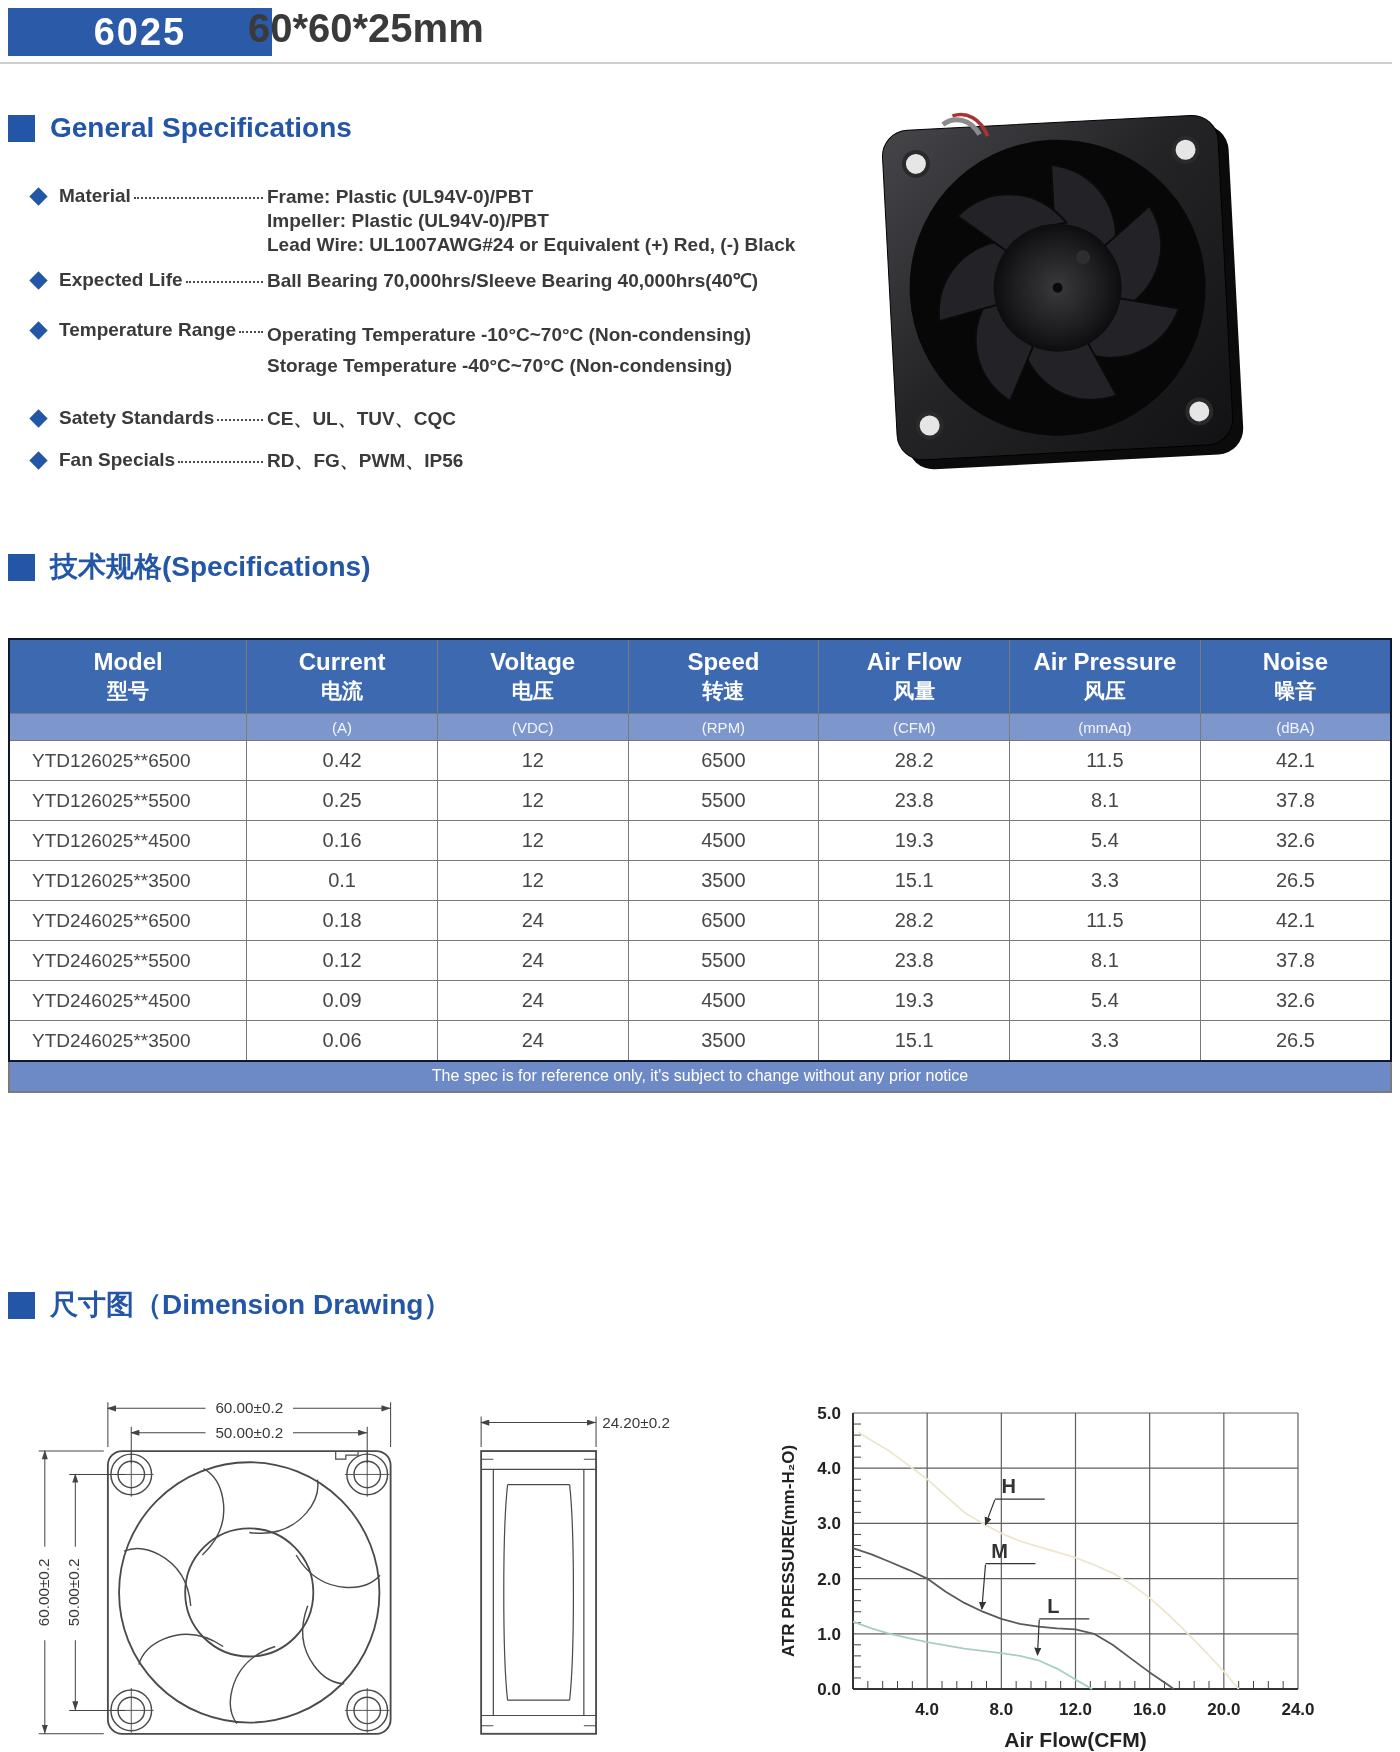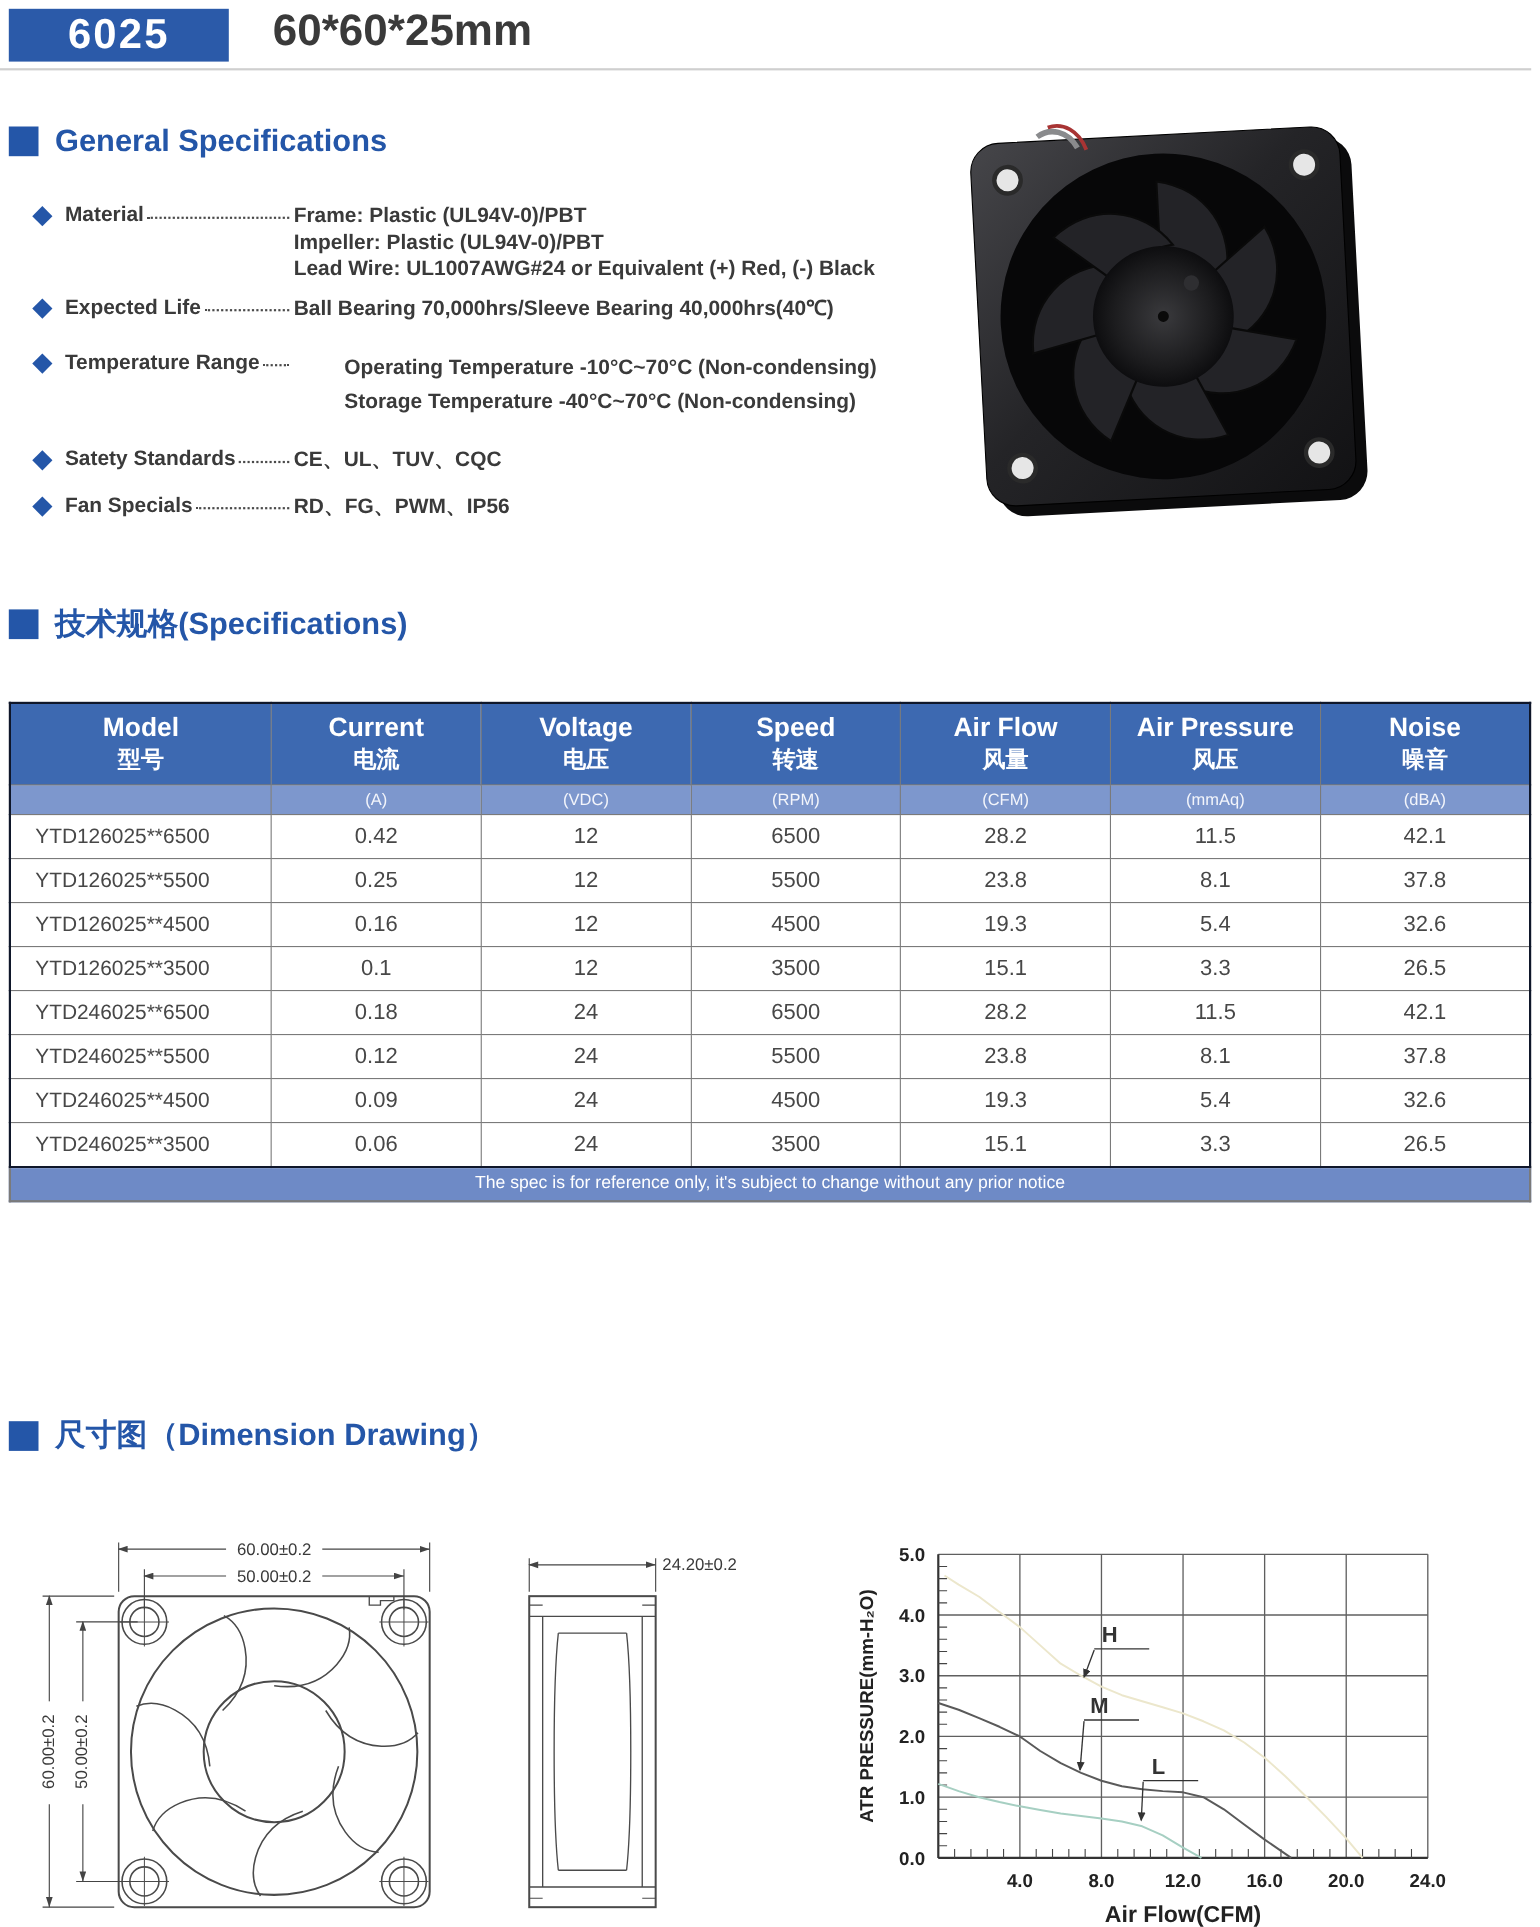--- a/index.html
+++ b/index.html
@@ -1,33 +1,33 @@
 <!DOCTYPE html>
 <html><head>
 <meta charset="utf-8">
 <style>
   html,body{margin:0;padding:0;background:#fff;}
   .page{position:relative;width:1400px;height:1752px;background:#fff;overflow:hidden;
         font-family:"Liberation Sans",sans-serif;color:#3a3a3a;}
 
   
   .hdr{position:absolute;top:0;left:0;width:1392px;height:62px;border-bottom:2px solid #cfcfcf;}
-  .model-badge{position:absolute;top:8px;left:8px;width:200px;height:48px;background:#2b5aa9;
+  .model-badge{position:absolute;top:8px;left:8px;width:264px;height:48px;background:#2b5aa9;
                color:#fff;font-size:38px;font-weight:bold;text-align:center;line-height:48px;letter-spacing:2px;}
   .size-title{position:absolute;top:6px;left:248px;font-size:40px;font-weight:bold;color:#3a3a3a;}
 
   
   .sec-heading{position:absolute;display:flex;align-items:center;font-size:28px;font-weight:bold;color:#2456a8;}
   .sec-square{display:inline-block;width:27px;height:27px;background:#2456a8;margin-right:15px;flex:none;}
 
   
   .spec-list{position:absolute;top:185px;left:30px;width:815px;}
   .spec-row{display:flex;align-items:flex-start;margin-bottom:26px;}
   .spec-row:nth-child(1){margin-bottom:12px;}
-  .spec-row:nth-child(3) .spec-values{line-height:31px;margin-left:46px;}
+  .spec-row:nth-child(3) .spec-values{line-height:31px;}
   .spec-row:nth-child(4){margin-bottom:18px;}
   .diamond{width:13px;height:13px;background:#2456a8;transform:rotate(45deg);margin:5px 14px 0 2px;flex:none;}
   .spec-label-wrap{width:208px;flex:none;display:flex;align-items:flex-start;}
   .spec-label{font-size:19px;font-weight:bold;white-space:nowrap;}
   .leader{flex:1;border-bottom:2px dotted #4a4a4a;height:12px;margin:0 4px 0 3px;}
   .spec-values{font-size:19px;font-weight:bold;line-height:24px;}
 
   
   .fan-photo{position:absolute;top:100px;left:858px;width:424px;height:380px;}
 

